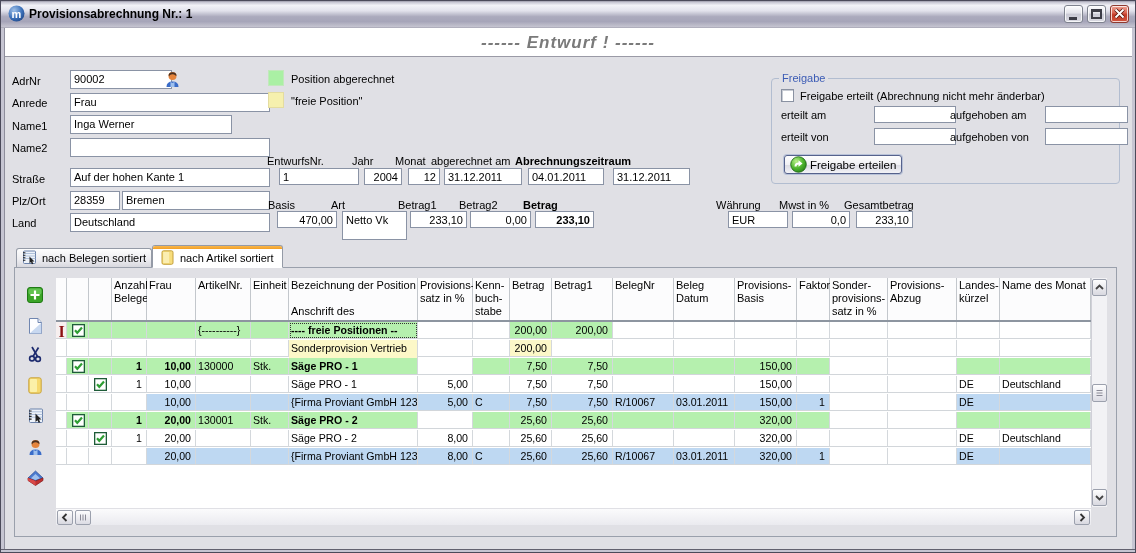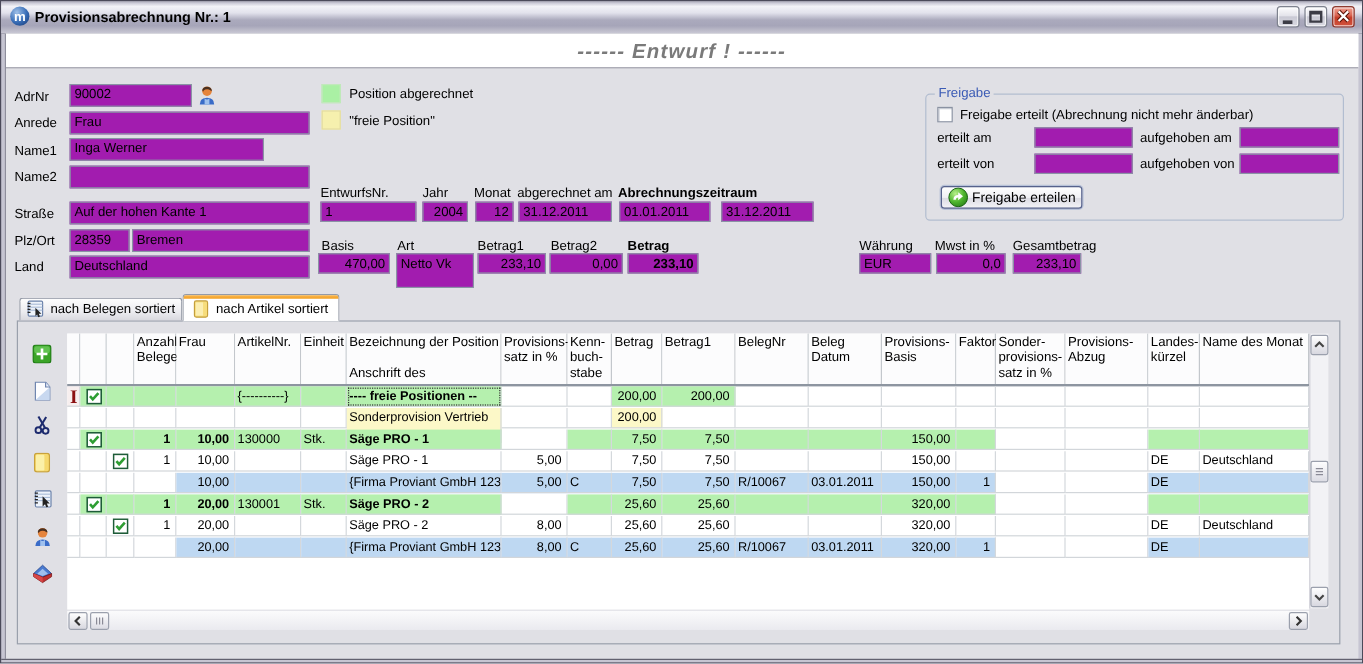--- a/index.html
+++ b/index.html
@@ -1,17 +1,17 @@
 <!DOCTYPE html>
 <html><head><meta charset="utf-8"><style>
 * { margin:0; padding:0; box-sizing:border-box; }
 body { width:1136px; height:553px; font-family:"Liberation Sans", sans-serif; font-size:11px; color:#000; position:relative; overflow:hidden; background:#c6c5d2; }
 .abs { position:absolute; }
 .lbl { position:absolute; white-space:nowrap; }
-.fld { position:absolute; background:#a21caf; border:1px solid #8a93a5; padding-left:3px; line-height:16px; white-space:nowrap; overflow:hidden; }
+.fld { position:absolute; background:#ffffff; border:1px solid #8a93a5; padding-left:3px; line-height:16px; white-space:nowrap; overflow:hidden;margin-left:12px; }
 .gc { position:absolute; line-height:17px; font-size:10.6px; white-space:nowrap; overflow:hidden; border-right:1px solid #d4d8dc; border-bottom:1px solid #d2d6da; }
 .hc { position:absolute; top:278px; height:42px; background:#fcfcfd; border-right:1px solid #c3c7cc; padding:1px 0 0 2px; line-height:13px; font-size:11px; }
 .cb { position:absolute; }
 .tbtn { position:absolute; width:19px; height:18px; top:5px; border-radius:3px; border:1px solid #7e828e; background:linear-gradient(180deg,#fdfdfe 0%,#e3e3ea 45%,#c9c9d4 50%,#dadae2 100%); box-shadow: inset 0 0 0 1px rgba(255,255,255,0.75); }
 </style></head>
 <body>
 
 <div class="abs" style="left:0;top:0;width:1136px;height:553px;border:1px solid #4b4a5a;"></div>
 
 <div class="abs" style="left:1px;top:1px;width:1134px;height:27px;background:linear-gradient(180deg,#9a99a8 0%,#c8c7d4 5%,#f2f2f7 16%,#e2e2ec 36%,#abaabd 58%,#a6a5b9 76%,#bcbbc9 90%,#c6c5d2 97%,#8a8999 100%);"></div>
@@ -72,21 +72,21 @@
 
 <div class="lbl" style="left:267px;top:155px;">EntwurfsNr.</div>
 <div class="lbl" style="left:352px;top:155px;">Jahr</div>
 <div class="lbl" style="left:395px;top:155px;">Monat</div>
 <div class="lbl" style="left:431px;top:155px;">abgerechnet am</div>
 <div class="lbl" style="left:515px;top:155px;font-weight:bold;">Abrechnungszeitraum</div>
 <div class="fld" style="left:267px;top:168px;width:80px;height:17px;">1</div>
 <div class="fld" style="left:352px;top:168px;width:38px;height:17px;text-align:right;padding-right:3px;">2004</div>
 <div class="fld" style="left:396px;top:168px;width:32px;height:17px;text-align:right;padding-right:3px;">12</div>
 <div class="fld" style="left:432px;top:168px;width:78px;height:17px;">31.12.2011</div>
-<div class="fld" style="left:516px;top:168px;width:76px;height:17px;">01.01.2011</div>
+<div class="fld" style="left:516px;top:168px;width:76px;height:17px;">04.01.2011</div>
 <div class="fld" style="left:601px;top:168px;width:77px;height:17px;">31.12.2011</div>
 <div class="lbl" style="left:268px;top:199px;">Basis</div>
 <div class="lbl" style="left:331px;top:199px;">Art</div>
 <div class="lbl" style="left:398px;top:199px;">Betrag1</div>
 <div class="lbl" style="left:459px;top:199px;">Betrag2</div>
 <div class="lbl" style="left:523px;top:199px;font-weight:bold;">Betrag</div>
 <div class="fld" style="left:265px;top:211px;width:60px;height:17px;text-align:right;padding-right:3px;">470,00</div>
 <div class="fld" style="left:330px;top:211px;width:65px;height:29px;">Netto Vk</div>
 <div class="fld" style="left:398px;top:211px;width:57px;height:17px;text-align:right;padding-right:3px;">233,10</div>
 <div class="fld" style="left:458px;top:211px;width:61px;height:17px;text-align:right;padding-right:3px;">0,00</div>

